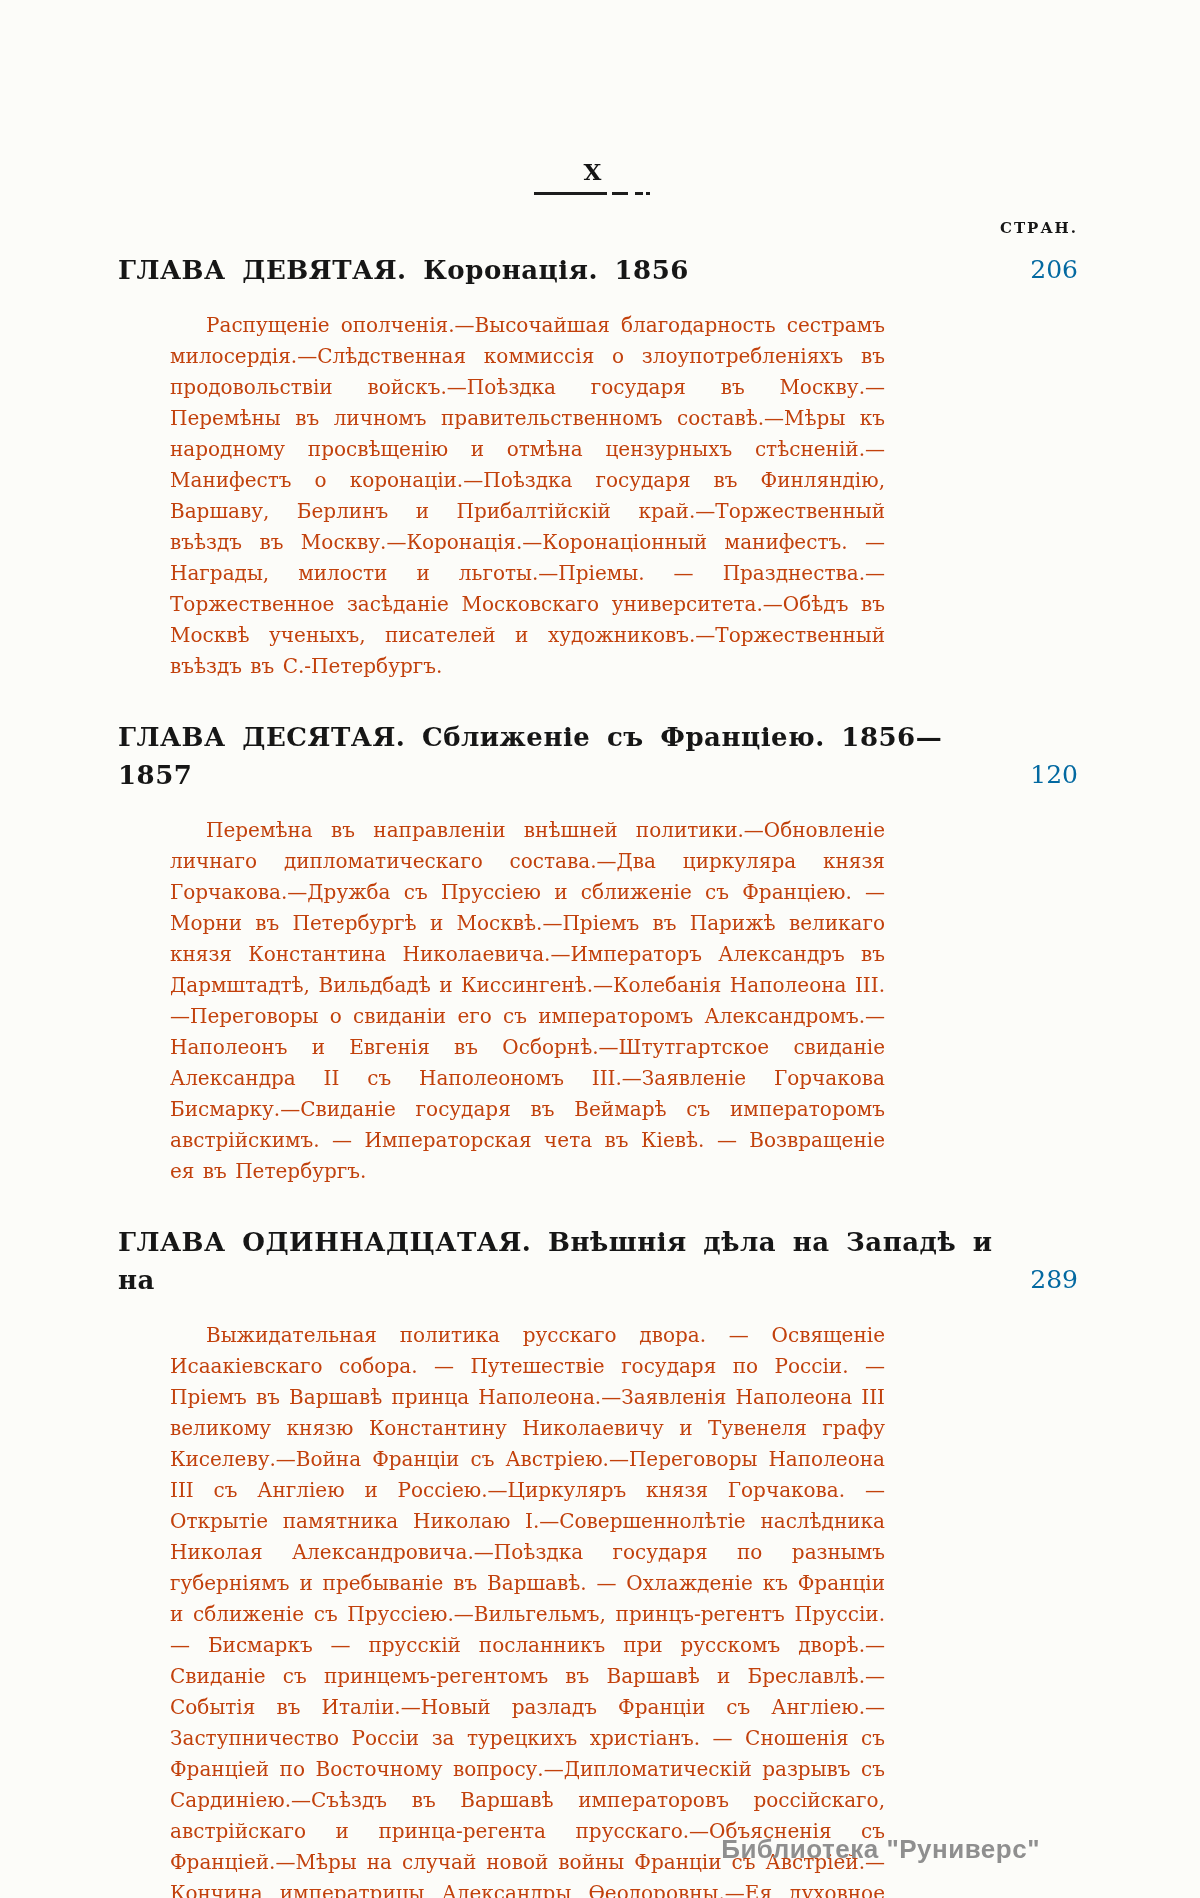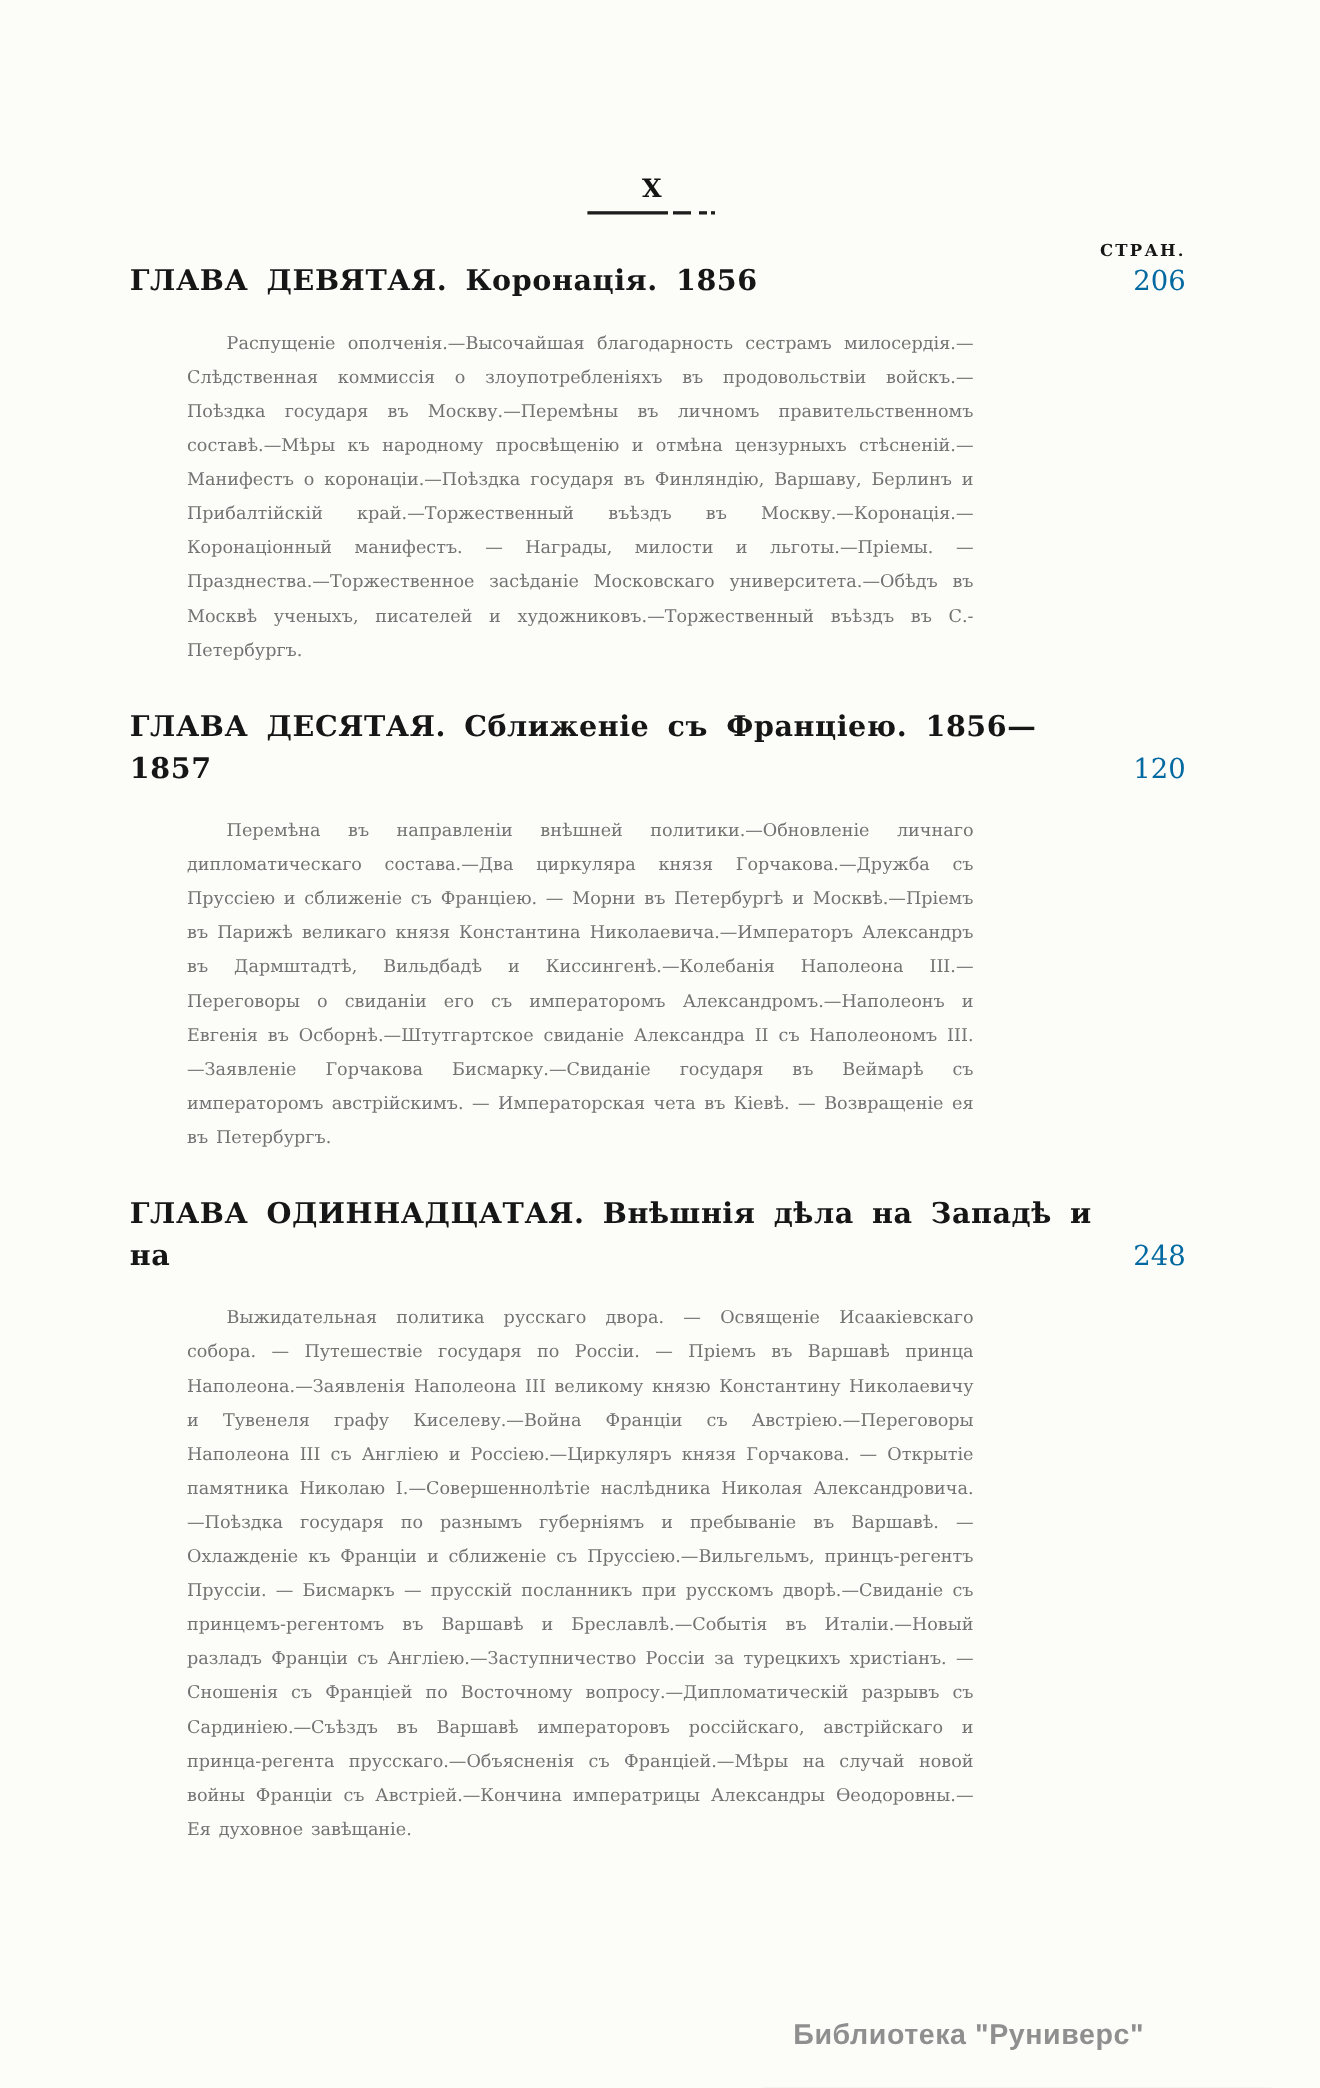--- a/index.html
+++ b/index.html
@@ -49,20 +49,21 @@
     font-size: 15px;
     font-weight: 700;
     letter-spacing: 2px;
     margin-top: 24px;
     color: #161616;
   }
   .chapter-heading {
     display: flex;
     justify-content: space-between;
     align-items: flex-end;
+    margin-top: 14px;
   }
   .chapter-heading.gap {
     margin-top: 36px;
   }
   .chapter-title {
     font-size: 26px;
     font-weight: 700;
     letter-spacing: 0.5px;
     word-spacing: 7px;
     line-height: 38px;
@@ -74,26 +75,26 @@
   .chapter-page-number {
     font-size: 25px;
     font-weight: 400;
     line-height: 38px;
     color: #0369a1;
     padding-left: 20px;
     white-space: nowrap;
   }
   .chapter-summary {
     margin: 21px 193px 0 52px;
-    font-size: 16px;
+    font-size: 20px;
     line-height: 31px;
     text-align: justify;
     text-indent: 36px;
     word-spacing: 2px;
-    color: #737373;
+    color: #c2410c;
   }
   .watermark {
     position: absolute;
     top: 1834px;
     right: 160px;
     font-family: "Liberation Sans", sans-serif;
     font-weight: 700;
     font-size: 26px;
     color: #8f8f8f;
     letter-spacing: 0.5px;
@@ -125,20 +126,20 @@
       <span class="chapter-page-number">120</span>
     </div>
     <p class="chapter-summary">Перемѣна въ направленіи внѣшней политики.—Обновленіе личнаго дипломатическаго состава.—Два циркуляра князя Горчакова.—Дружба съ Пруссіею и сближеніе съ Франціею. — Морни въ Петербургѣ и Москвѣ.—Пріемъ въ Парижѣ великаго князя Константина Николаевича.—Императоръ Александръ въ Дармштадтѣ, Вильдбадѣ и Киссингенѣ.—Колебанія Наполеона III.—Переговоры о свиданіи его съ императоромъ Александромъ.—Наполеонъ и Евгенія въ Осборнѣ.—Штутгартское свиданіе Александра II съ Наполеономъ III.—Заявленіе Горчакова Бисмарку.—Свиданіе государя въ Веймарѣ съ императоромъ австрійскимъ. — Императорская чета въ Кіевѣ. — Возвращеніе ея въ Петербургъ.</p>
   </section>
 
   <section>
     <div class="chapter-heading gap">
       <span class="chapter-title">
         <span class="title-line1">ГЛАВА ОДИННАДЦАТАЯ. Внѣшнія дѣла на Западѣ и на</span><br>
       </span>
-      <span class="chapter-page-number">248</span>
+      <span class="chapter-page-number">289</span>
     </div>
     <p class="chapter-summary">Выжидательная политика русскаго двора. — Освященіе Исаакіевскаго собора. — Путешествіе государя по Россіи. — Пріемъ въ Варшавѣ принца Наполеона.—Заявленія Наполеона III великому князю Константину Николаевичу и Тувенеля графу Киселеву.—Война Франціи съ Австріею.—Переговоры Наполеона III съ Англіею и Россіею.—Циркуляръ князя Горчакова. — Открытіе памятника Николаю I.—Совершеннолѣтіе наслѣдника Николая Александровича.—Поѣздка государя по разнымъ губерніямъ и пребываніе въ Варшавѣ. — Охлажденіе къ Франціи и сближеніе съ Пруссіею.—Вильгельмъ, принцъ-регентъ Пруссіи. — Бисмаркъ — прусскій посланникъ при русскомъ дворѣ.—Свиданіе съ принцемъ-регентомъ въ Варшавѣ и Бреславлѣ.—Событія въ Италіи.—Новый разладъ Франціи съ Англіею.—Заступничество Россіи за турецкихъ христіанъ. — Сношенія съ Франціей по Восточному вопросу.—Дипломатическій разрывъ съ Сардиніею.—Съѣздъ въ Варшавѣ императоровъ россійскаго, австрійскаго и принца-регента прусскаго.—Объясненія съ Франціей.—Мѣры на случай новой войны Франціи съ Австріей.—Кончина императрицы Александры Ѳеодоровны.—Ея духовное завѣщаніе.</p>
   </section>
 
   <div class="watermark">Библиотека "Руниверс"</div>
 
 </div>
 
 </body></html>

